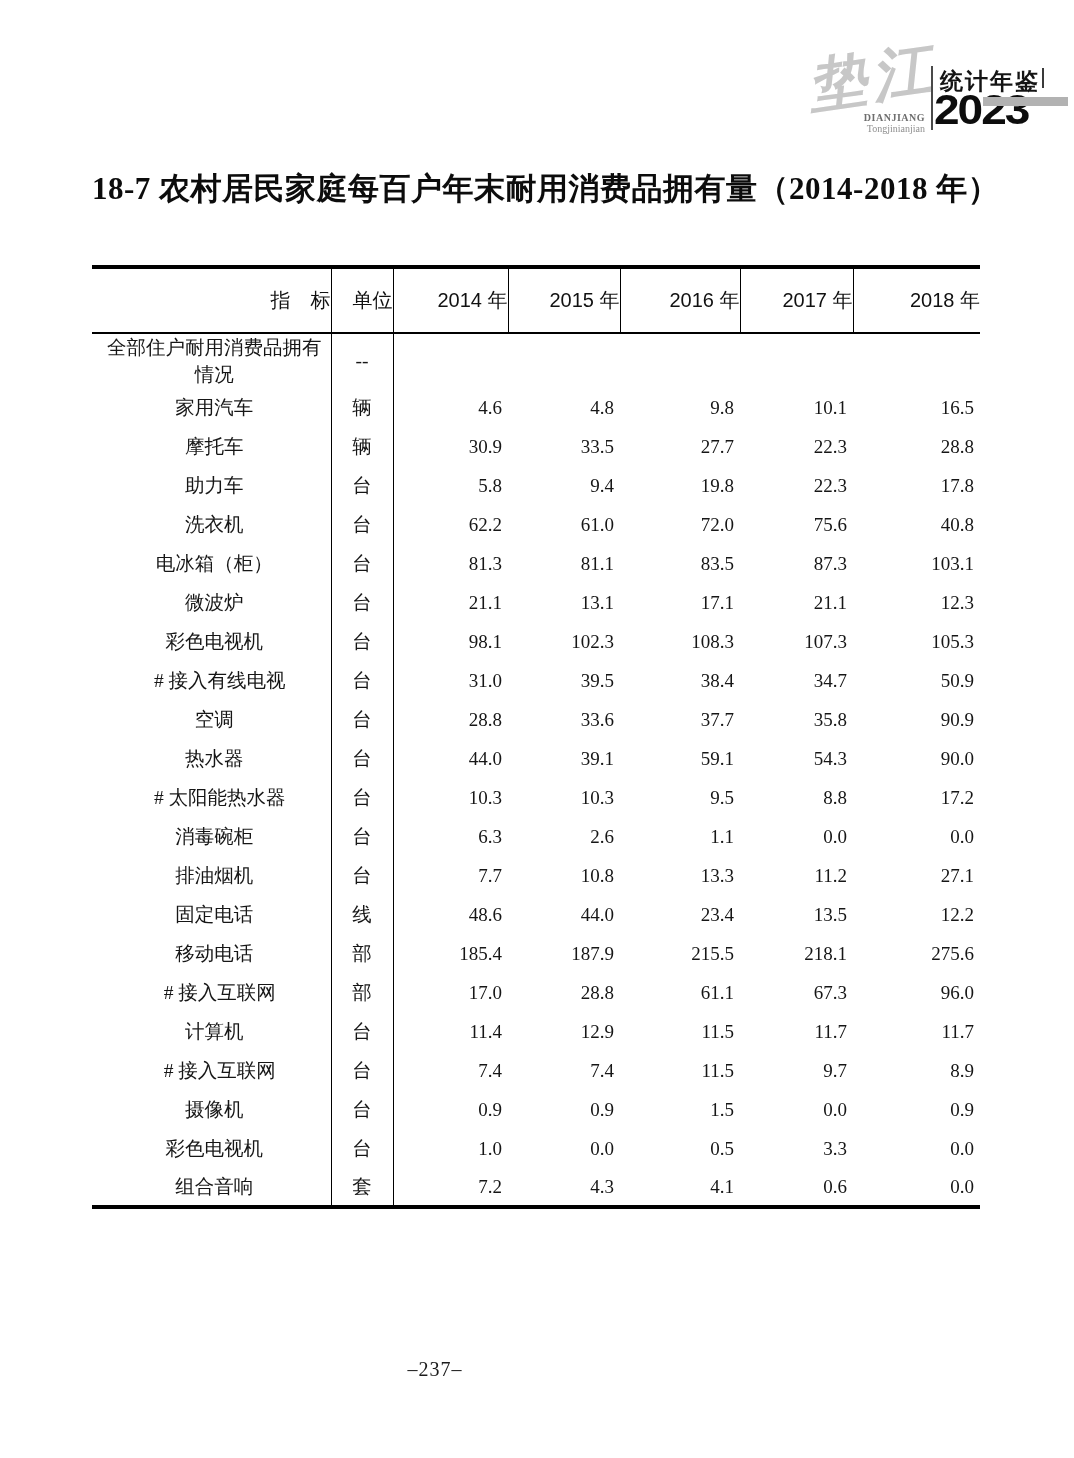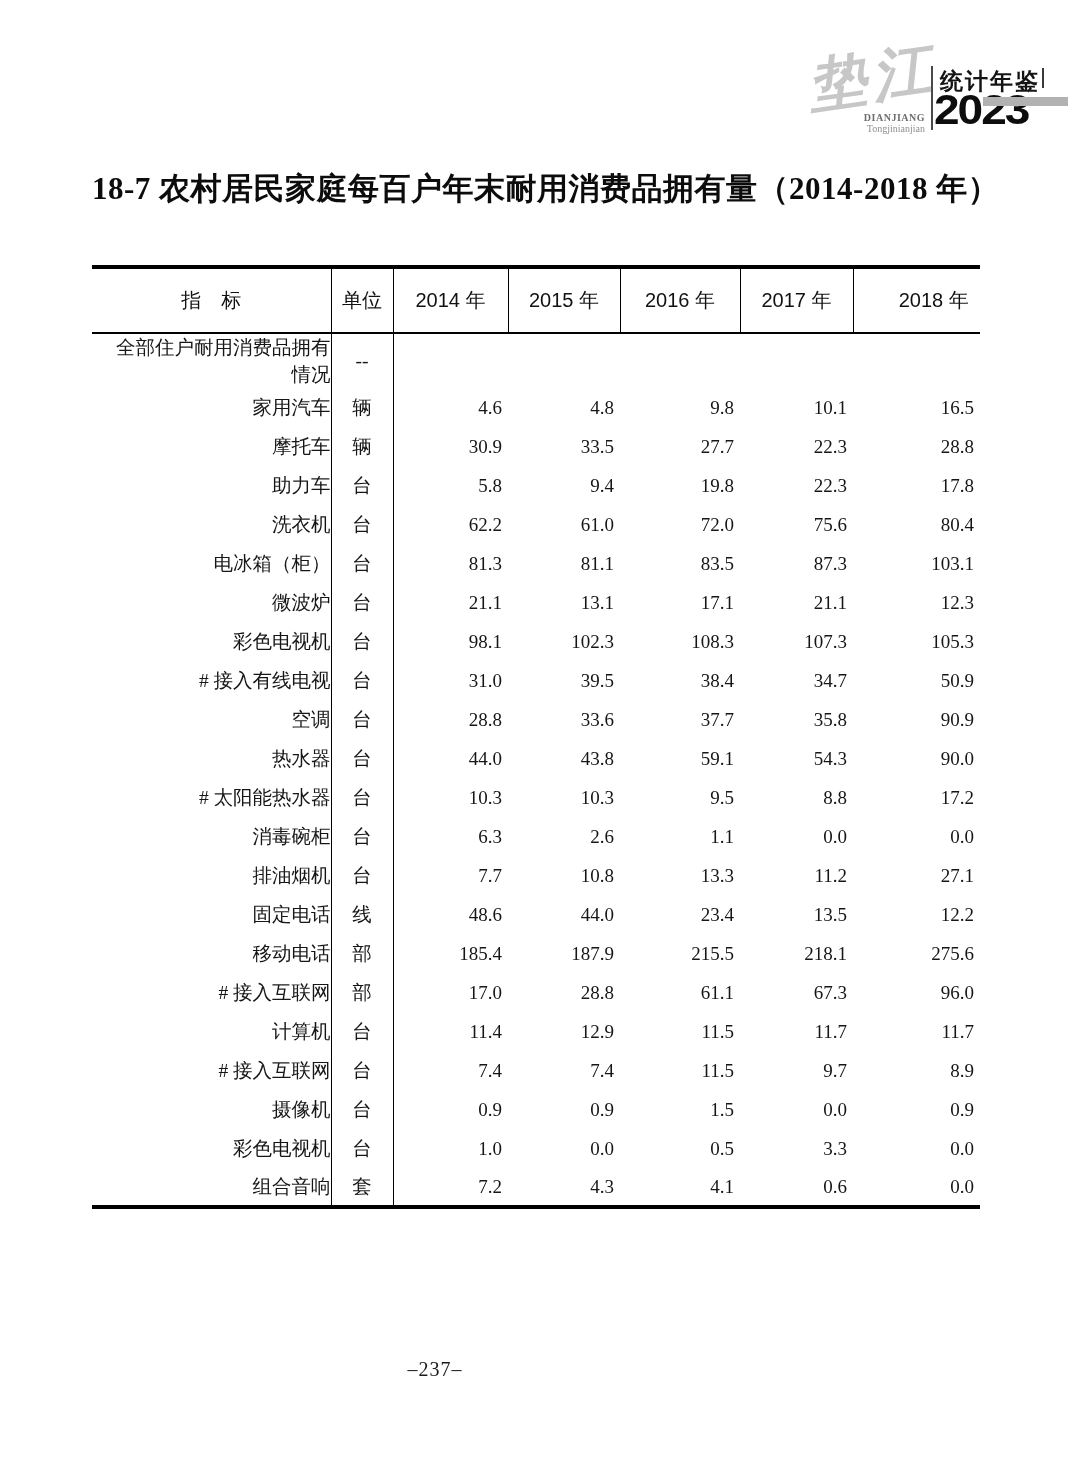--- a/index.html
+++ b/index.html
@@ -47,26 +47,26 @@
   table.stat {
     position:absolute; left:92px; top:265px; width:888px;
     border-collapse:collapse; table-layout:fixed;
     border-top:4px solid #000; border-bottom:4px solid #000;
   }
   thead tr { height:66px; }
   thead th {
     font-family:"Liberation Sans","DejaVu Sans",sans-serif;
     font-weight:400; font-size:20px; color:#111;
     border-right:1.5px solid #000; border-bottom:2.5px solid #000;
-    text-align:center; vertical-align:middle;
+    text-align:right; vertical-align:middle;
   }
   thead th:last-child { border-right:none;padding-left:34px; }
   tbody tr { height:39px; }
   tbody td { vertical-align:middle; font-size:19px; color:#161616; }
-  td.c-ind  { text-align:right; padding-left:6px; border-right:1.5px solid #000; font-size:19.5px;margin-top:16px; }
+  td.c-ind  { text-align:center; padding-left:6px; border-right:1.5px solid #000; font-size:19.5px;margin-top:16px; }
   td.c-ind.indent { padding-left:17px; }
   td.c-unit { text-align:center; border-right:1.5px solid #000; font-size:19.5px; }
   td.c-val  { text-align:right; padding-right:6px; font-family:"Liberation Serif","DejaVu Serif",serif; }
 
   
   .page-footer {
     position:absolute; left:0; top:1358px; width:870px;
     text-align:center; font-size:20px; color:#1a1a1a; letter-spacing:1px;
   }
 </style>
@@ -146,21 +146,21 @@
         <td class="c-val">22.3</td>
         <td class="c-val">17.8</td>
       </tr>
       <tr>
         <td class="c-ind">洗衣机</td>
         <td class="c-unit">台</td>
         <td class="c-val">62.2</td>
         <td class="c-val">61.0</td>
         <td class="c-val">72.0</td>
         <td class="c-val">75.6</td>
-        <td class="c-val">80.4</td>
+        <td class="c-val">40.8</td>
       </tr>
       <tr>
         <td class="c-ind">电冰箱（柜）</td>
         <td class="c-unit">台</td>
         <td class="c-val">81.3</td>
         <td class="c-val">81.1</td>
         <td class="c-val">83.5</td>
         <td class="c-val">87.3</td>
         <td class="c-val">103.1</td>
       </tr>
@@ -197,21 +197,21 @@
         <td class="c-val">28.8</td>
         <td class="c-val">33.6</td>
         <td class="c-val">37.7</td>
         <td class="c-val">35.8</td>
         <td class="c-val">90.9</td>
       </tr>
       <tr>
         <td class="c-ind">热水器</td>
         <td class="c-unit">台</td>
         <td class="c-val">44.0</td>
-        <td class="c-val">43.8</td>
+        <td class="c-val">39.1</td>
         <td class="c-val">59.1</td>
         <td class="c-val">54.3</td>
         <td class="c-val">90.0</td>
       </tr>
       <tr>
         <td class="c-ind indent"># 太阳能热水器</td>
         <td class="c-unit">台</td>
         <td class="c-val">10.3</td>
         <td class="c-val">10.3</td>
         <td class="c-val">9.5</td>

